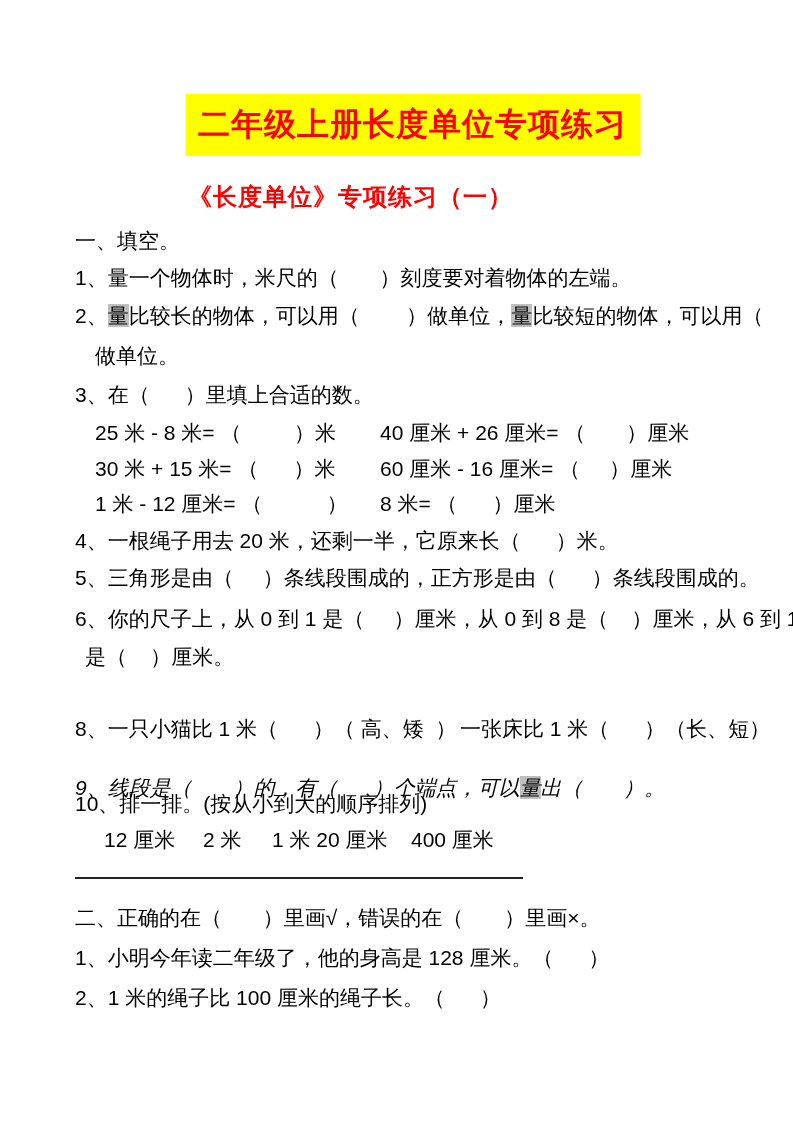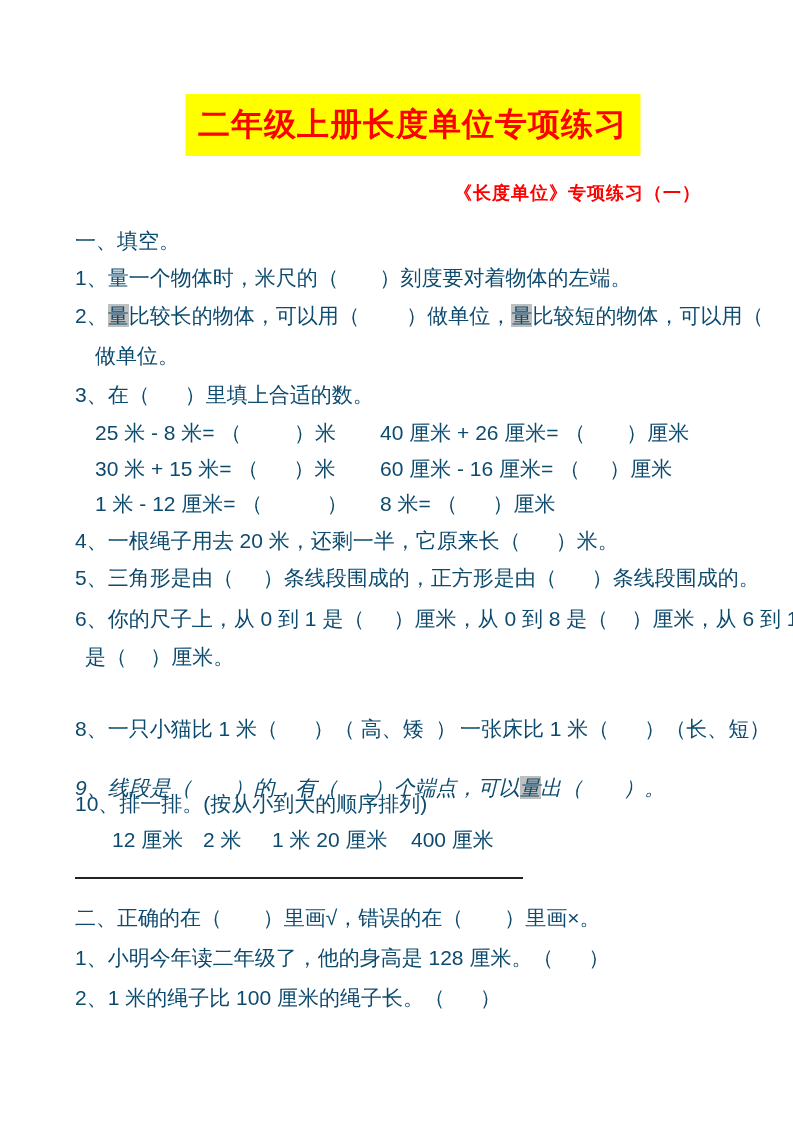--- a/index.html
+++ b/index.html
@@ -11,26 +11,26 @@
     font-family:"Liberation Sans","DejaVu Sans",sans-serif;
     color:#202020;
   }
   .title-banner{
     position:absolute;top:94px;left:50%;transform:translateX(-50%);
     background:#ffff00;color:#ff0000;
     font-size:32px;font-weight:900;letter-spacing:1px;
     padding:9px 13px;white-space:nowrap;
   }
   .subtitle{
-    position:absolute;top:181px;left:0;width:701px;text-align:right;
-    color:#ff0000;font-size:18px;font-weight:700;letter-spacing:1px;white-space:nowrap;
+    position:absolute;top:181px;left:0;width:701px;text-align:center;
+    color:#ff0000;font-size:24px;font-weight:700;letter-spacing:1px;white-space:nowrap;
   }
   .line{
     position:absolute;left:75px;
-    font-size:21px;line-height:26px;white-space:pre;color:#0c4a6e;
+    font-size:21px;line-height:26px;white-space:pre;color:#000000;
   }
   .cols{left:0;width:793px;}
   .cols span{position:absolute;top:0;white-space:pre;}
   .hl{background:#bfbfbf;}
 
   #l-h1  {top:228px;}
   #l-q1  {top:265px;}
   #l-q2  {top:303px;}
   #l-q2w {top:343px;left:95px;}
   #l-q3  {top:382px;}
@@ -38,21 +38,21 @@
   #l-q3r2{top:456px;} #l-q3r2 .c1{left:95px;} #l-q3r2 .c2{left:380px;}
   #l-q3r3{top:491px;} #l-q3r3 .c1{left:95px;} #l-q3r3 .c2{left:380px;}
   #l-q4  {top:528px;}
   #l-q5  {top:565px;}
   #l-q6a {top:606px;}
   #l-q6b {top:644px;left:85px;}
   #l-q7  {top:680px;}
   #l-q8  {top:716px;} #l-q8 .c1{left:75px;} #l-q8 .c2{left:460px;}
   #l-q9  {top:775px;font-style:italic;}
   #l-q10 {top:791px;}
-  #l-q10i{top:827px;} #l-q10i .i1{left:112px;} #l-q10i .i2{left:203px;} #l-q10i .i3{left:272px;} #l-q10i .i4{left:411px;}
+  #l-q10i{top:827px;} #l-q10i .i1{left:104px;} #l-q10i .i2{left:203px;} #l-q10i .i3{left:272px;} #l-q10i .i4{left:411px;}
   .rule{
     position:absolute;top:877px;left:75px;width:448px;height:0;
     border-top:2px solid #222222;
   }
   #l-h2  {top:905px;}
   #l-s2q1{top:945px;}
   #l-s2q2{top:985px;}
 </style>
 </head>
 <body>

